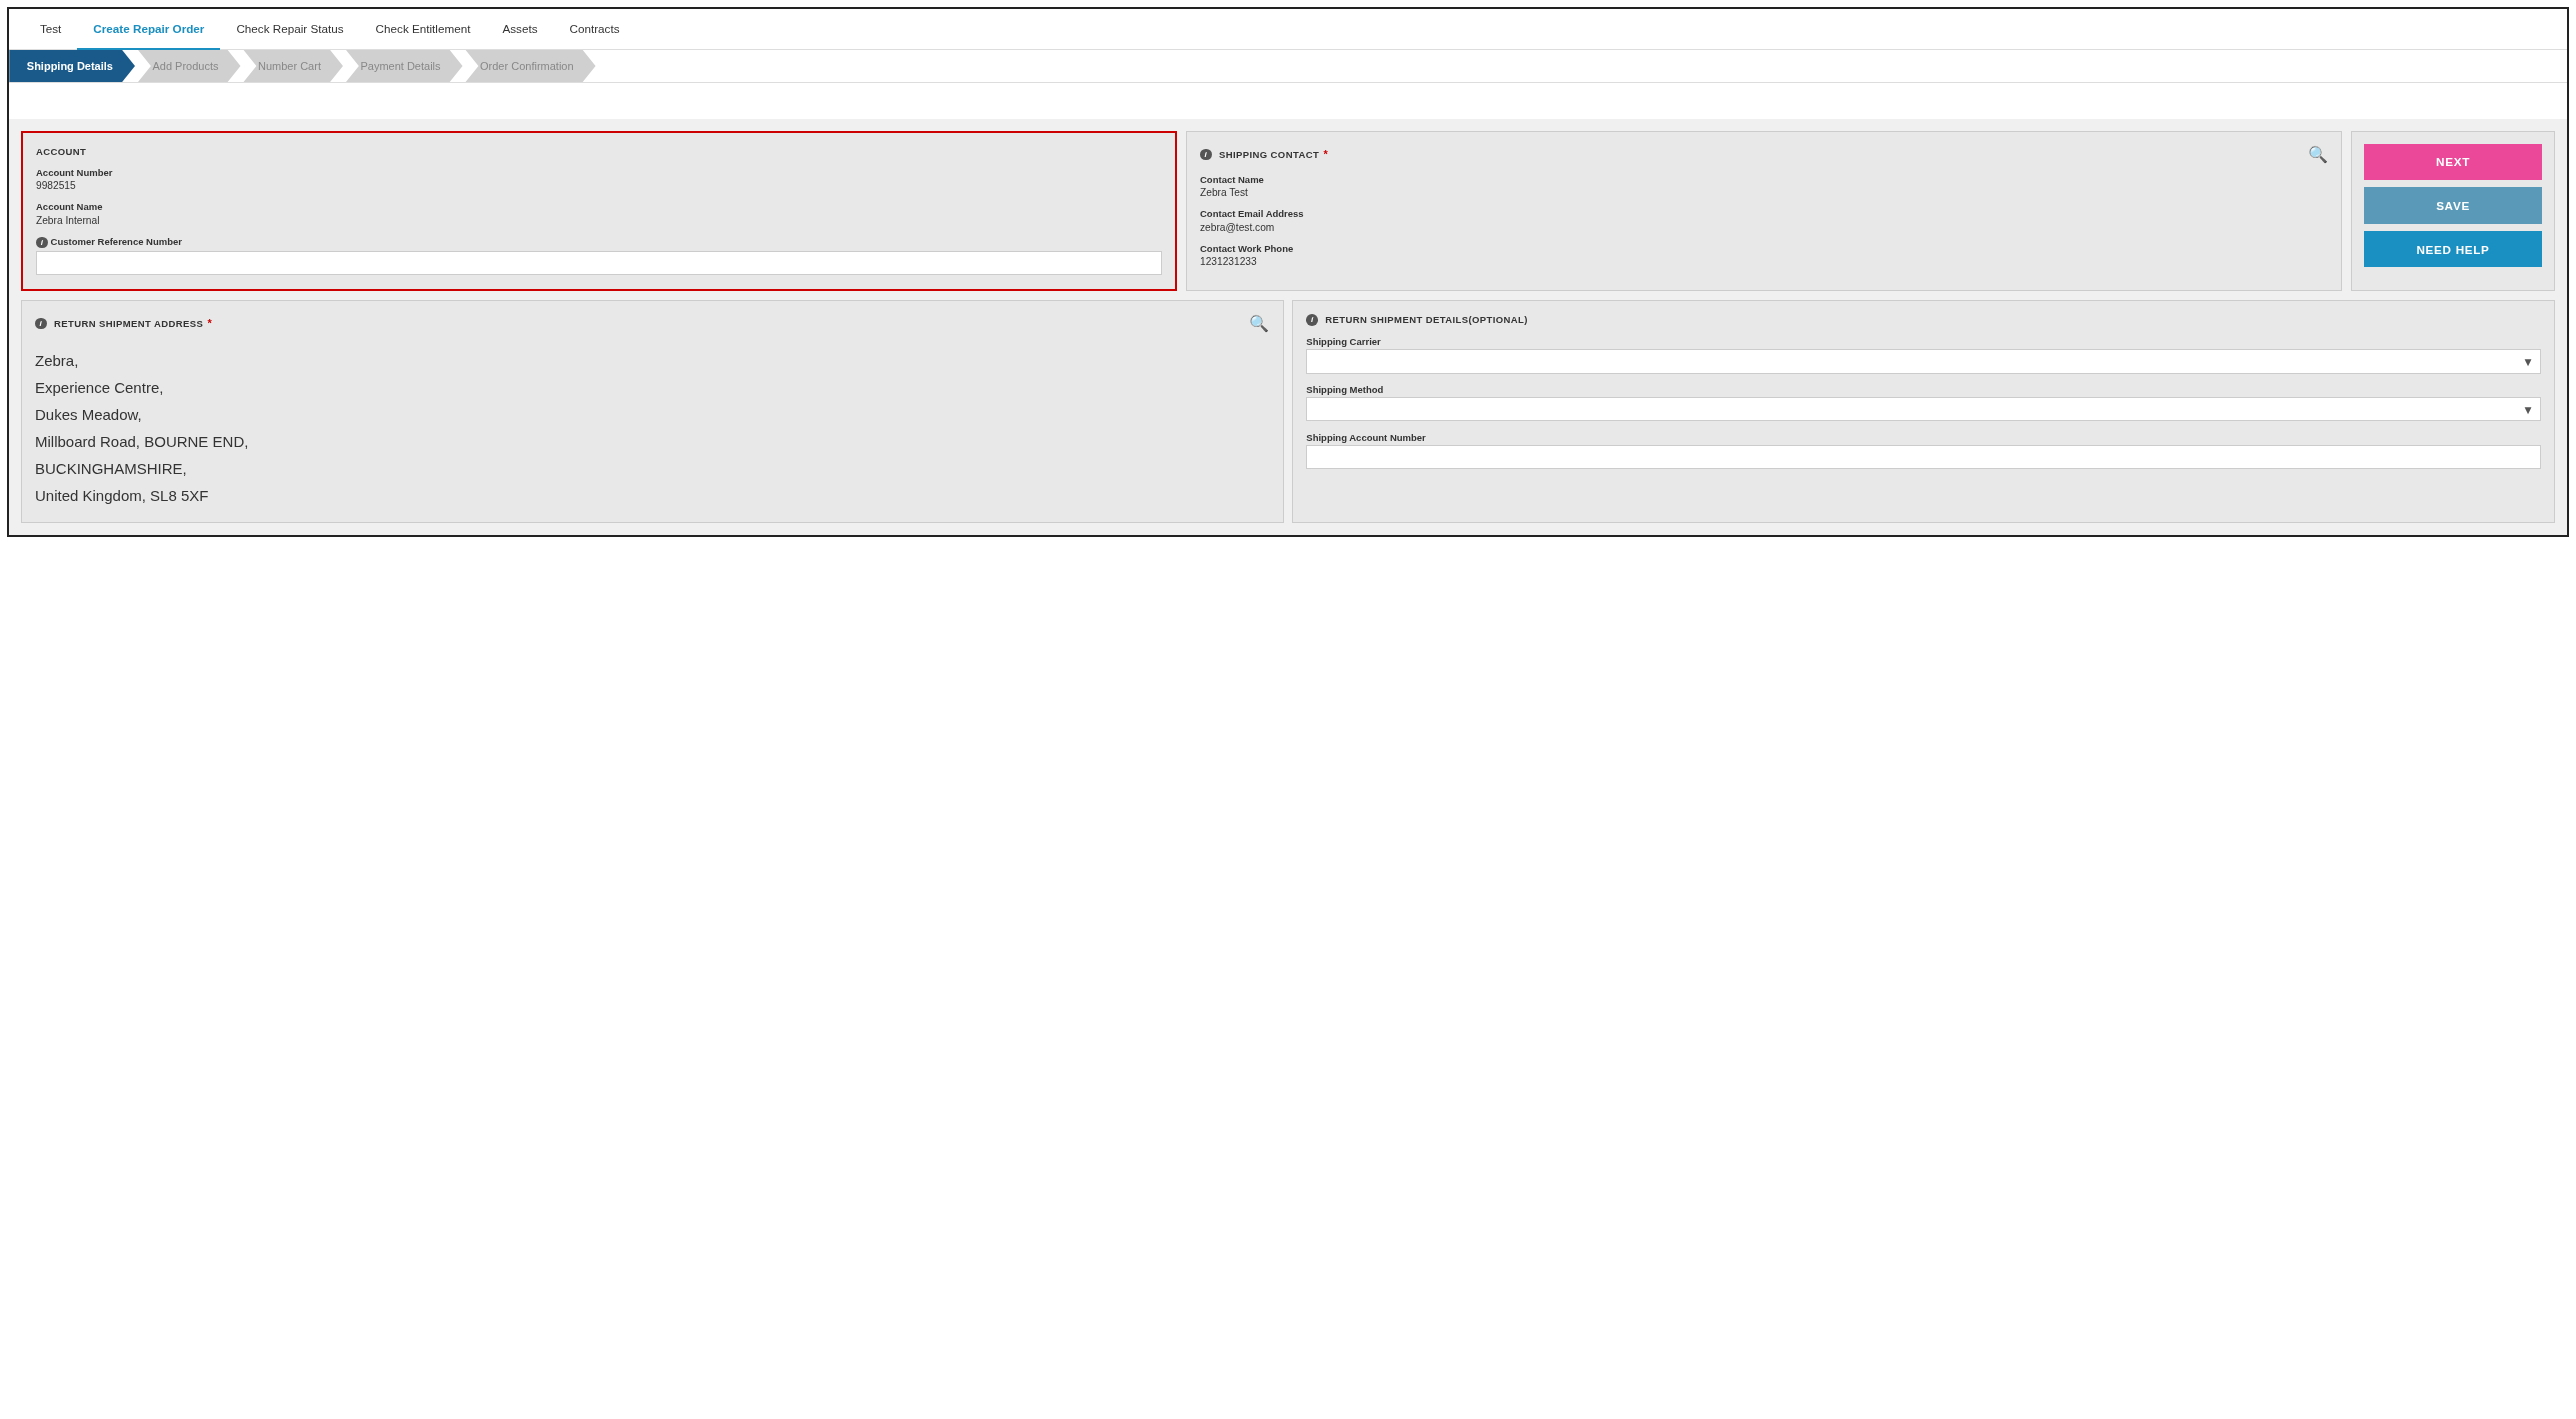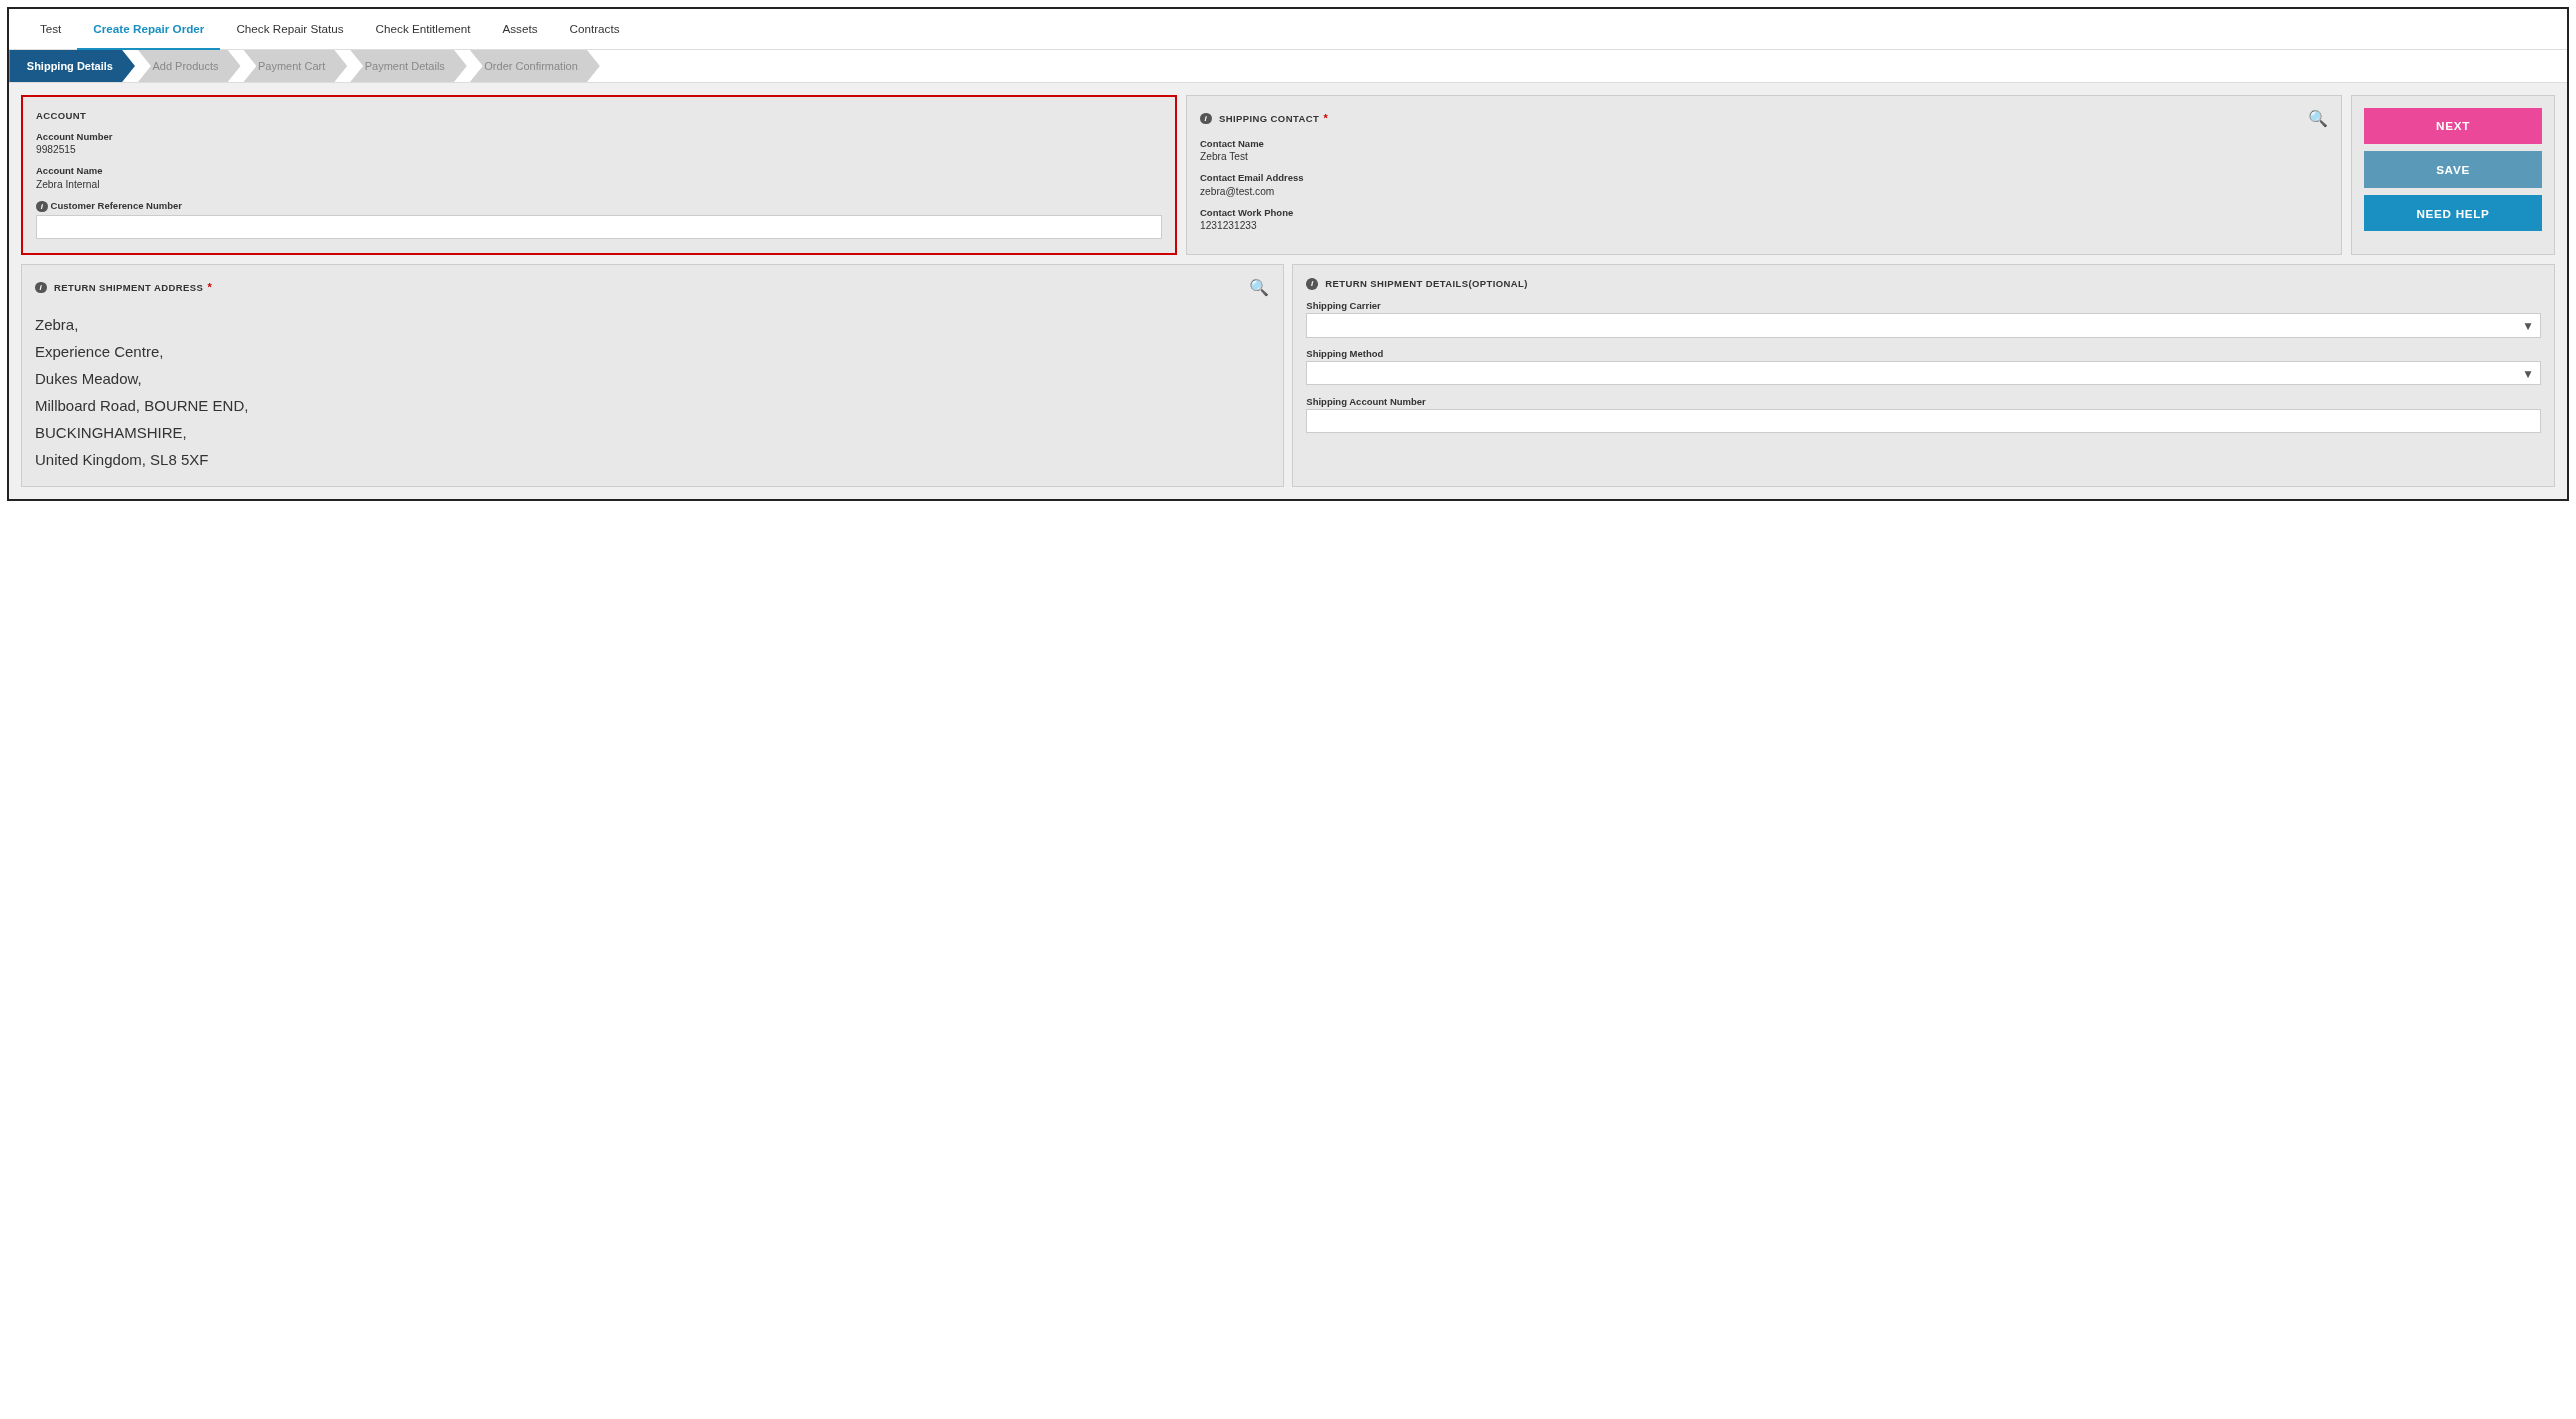--- a/index.html
+++ b/index.html
@@ -74,20 +74,21 @@
     }
     .step.inactive {
       background: #d0d0d0;
       color: #888;
     }
 
     
     .main-content {
       padding: 11.7px;
       background: #f0f0f0;
+      margin-top: 36px;
     }
 
     
     .grid-top {
       display: grid;
       grid-template-columns: 1fr 1fr 204px;
       gap: 8.7px;
       margin-bottom: 8.7px;
     }
     .grid-bottom {
@@ -242,21 +243,21 @@
       <div class="nav-item">Check Repair Status</div>
       <div class="nav-item">Check Entitlement</div>
       <div class="nav-item">Assets</div>
       <div class="nav-item">Contracts</div>
     </nav>
 
   <div class="steps-bar">
 
   <div class="step active">Shipping Details</div>
       <div class="step inactive">Add Products</div>
-      <div class="step inactive">Payment Cart</div>
+      <div class="step inactive">Number Cart</div>
       <div class="step inactive">Payment Details</div>
       <div class="step inactive">Order Confirmation</div>
     </div>
 
   <div class="main-content">
 
     <div class="grid-top">
 
       <div class="panel highlighted">
         <div class="panel-title">

